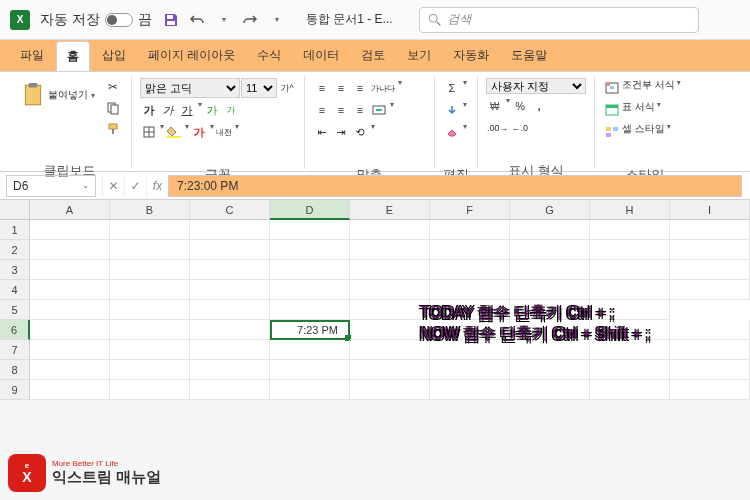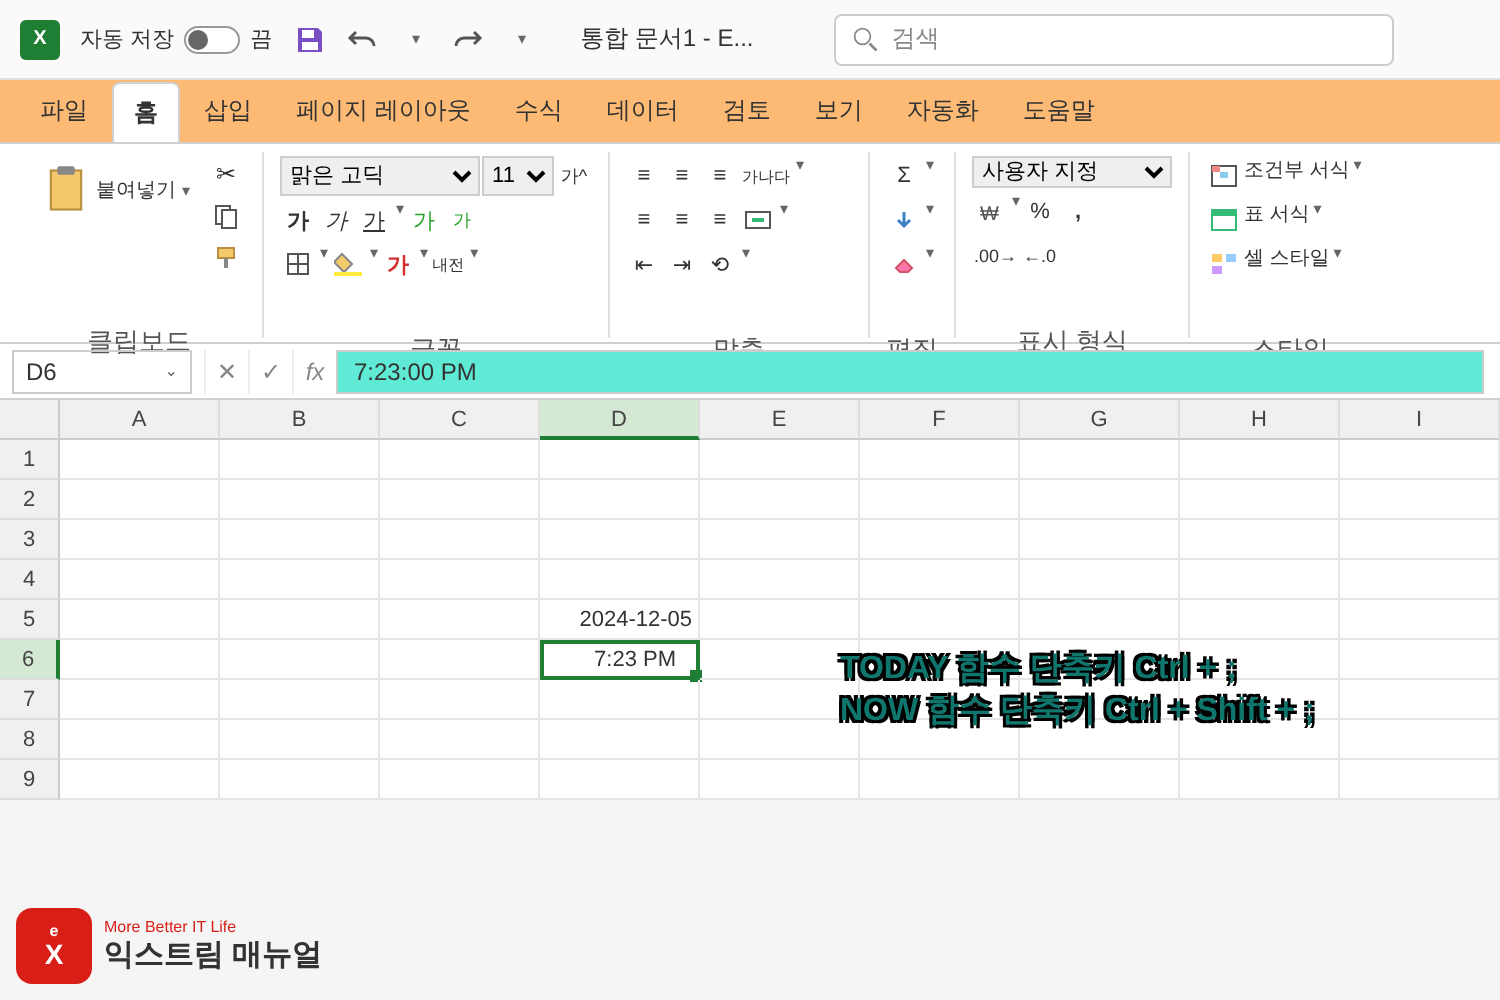--- a/index.html
+++ b/index.html
@@ -1,26 +1,26 @@
 <!DOCTYPE html>
 <html><head>
 <meta charset="utf-8">
 <style>
 * { margin: 0; padding: 0; box-sizing: border-box; font-family: "Malgun Gothic", sans-serif; }
 body { width: 750px; height: 500px; background: #f5f5f5; font-size: 12px; color: #333; overflow: hidden; position: relative; }
 
 .titlebar { height: 40px; background: #fafafa; border-bottom: 1px solid #e0e0e0; display: flex; align-items: center; padding: 0 10px; gap: 10px; }
 .excel-icon { width: 20px; height: 20px; background: #1e7e34; color: #fff; font-size: 10px; font-weight: bold; display: flex; align-items: center; justify-content: center; border-radius: 3px; }
-.autosave { display: flex; align-items: center; gap: 5px; font-size: 11px; }
+.autosave { display: flex; align-items: center; gap: 5px; font-size: 14px; }
 .toggle-off { width: 28px; height: 14px; border: 1px solid #999; border-radius: 7px; position: relative; background: #fff; }
 .toggle-off::before { content: ""; width: 10px; height: 10px; background: #666; border-radius: 50%; position: absolute; left: 1px; top: 1px; }
 .qat { display: flex; gap: 8px; align-items: center; }
 .qat-btn { width: 18px; height: 18px; display: flex; align-items: center; justify-content: center; color: #444; cursor: pointer; }
 .doc-title { margin-left: 10px; font-size: 12px; color: #333; }
-.search-box { margin-left: 30px; width: 280px; height: 26px; border: 1px solid #ccc; border-radius: 4px; background: #fff; display: flex; align-items: center; padding: 0 8px; gap: 6px; color: #888; font-size: 12px; }
+.search-box { margin-left: 16px; width: 280px; height: 26px; border: 1px solid #ccc; border-radius: 4px; background: #fff; display: flex; align-items: center; padding: 0 8px; gap: 6px; color: #888; font-size: 12px; font-style: italic; }
 
 .tabs { height: 32px; background: #fdba74; display: flex; align-items: center; padding: 0 10px; gap: 2px; border-bottom: 1px solid #d0d0d0; }
 .tab { padding: 6px 10px; font-size: 12px; cursor: pointer; border-radius: 4px 4px 0 0; }
 .tab.active { background: #fff; border: 1px solid #d0d0d0; border-bottom: none; font-weight: bold; }
 
 .ribbon { height: 100px; background: #fff; border-bottom: 1px solid #d0d0d0; display: flex; padding: 4px 8px 2px; gap: 0; }
 .group { border-right: 1px solid #e0e0e0; padding: 2px 8px; display: flex; flex-direction: column; justify-content: space-between; }
 .group-content { flex: 1; display: flex; gap: 4px; align-items: flex-start; }
 .group-label { font-size: 13px; color: #555; text-align: center; padding-top: 2px; margin-top: 22px; }
 .big-btn { display: flex; flex-direction: row; align-items: center; gap: 2px; padding: 4px; cursor: pointer; }
@@ -29,35 +29,35 @@
 .small-btn { width: 20px; height: 18px; display: flex; align-items: center; justify-content: center; font-size: 12px; cursor: pointer; }
 select.font-sel { font-size: 11px; border: 1px solid #ccc; }
 .mini-btn { min-width: 18px; height: 20px; display: flex; align-items: center; justify-content: center; font-size: 11px; cursor: pointer; border: 1px solid transparent; }
 .dd { font-size: 8px; color: #666; margin-left: 1px; }
 .col3 { display: flex; flex-direction: column; gap: 2px; }
 .row3 { display: flex; gap: 1px; }
 
 .namebox-row { height: 28px; background: #fff; border-bottom: 1px solid #d0d0d0; display: flex; align-items: center; }
 .namebox { width: 90px; height: 22px; border: 1px solid #ccc; margin: 0 6px; padding: 0 6px; display: flex; align-items: center; justify-content: space-between; font-size: 12px; }
 .fb-btn { width: 22px; height: 22px; display: flex; align-items: center; justify-content: center; color: #888; cursor: pointer; border-left: 1px solid #eee; }
-.formula-bar { flex: 1; height: 22px; border: 1px solid #ccc; margin-right: 8px; padding: 0 8px; display: flex; align-items: center; font-size: 12px; background: #5eead4; }
+.formula-bar { flex: 1; height: 22px; border: 1px solid #ccc; margin-right: 8px; padding: 0 8px; display: flex; align-items: center; font-size: 12px; background: #fdba74; }
 
 .grid-area { position: relative; background: #fff; }
 .col-headers { display: flex; height: 20px; }
 .corner { width: 30px; border-right: 1px solid #ccc; border-bottom: 1px solid #ccc; background: #f0f0f0; }
 .col-h { width: 80px; text-align: center; border-right: 1px solid #ddd; border-bottom: 1px solid #ccc; background: #f0f0f0; font-size: 11px; line-height: 20px; color: #444; }
 .col-h.sel { background: #d4e8d4; border-bottom: 2px solid #1e7e34; }
 .row-line { display: flex; height: 20px; }
 .row-h { width: 30px; text-align: center; border-right: 1px solid #ccc; border-bottom: 1px solid #ddd; background: #f0f0f0; font-size: 11px; line-height: 20px; color: #444; }
 .row-h.sel { background: #d4e8d4; border-right: 2px solid #1e7e34; }
 .cell { width: 80px; border-right: 1px solid #e5e5e5; border-bottom: 1px solid #e5e5e5; font-size: 11px; line-height: 20px; padding: 0 3px; text-align: right; position: relative; }
 .cell.active { border: 2px solid #1e7e34; padding: 0 10px; line-height: 17px; }
 .cell.active::after { content: ""; position: absolute; right: -3px; bottom: -3px; width: 6px; height: 6px; background: #1e7e34; }
 
-.overlay-text { position: absolute; font-weight: bold; color: #0f766e; font-size: 16px; text-shadow: -1.5px -1.5px 0 #000, 1.5px -1.5px 0 #000, -1.5px 1.5px 0 #000, 1.5px 1.5px 0 #000; white-space: nowrap; margin-top: 21px; }
+.overlay-text { position: absolute; font-weight: normal; color: #701a75; font-size: 16px; text-shadow: -1.5px -1.5px 0 #000, 1.5px -1.5px 0 #000, -1.5px 1.5px 0 #000, 1.5px 1.5px 0 #000; white-space: nowrap; }
 
 .watermark { position: absolute; bottom: 8px; left: 8px; display: flex; align-items: center; gap: 6px; }
 .wm-badge { width: 38px; height: 38px; background: #d91e18; border-radius: 8px; color: #fff; font-weight: bold; font-size: 14px; display: flex; flex-direction: column; align-items: center; justify-content: center; line-height: 1; }
 .wm-text { font-weight: bold; font-size: 15px; }
 .wm-sub { font-size: 8px; color: #d91e18; }
 
 svg { display: block; }
 </style>
 </head>
 <body>
@@ -377,21 +377,20 @@
         <div class="cell"></div>
         <div class="cell"></div>
         <div class="cell"></div>
         <div class="cell"></div>
       </div>
       <div class="row-line">
         <div class="row-h">5</div>
         <div class="cell"></div>
         <div class="cell"></div>
         <div class="cell"></div>
-        <div class="cell">2024-12-05</div>
         <div class="cell"></div>
         <div class="cell"></div>
         <div class="cell"></div>
         <div class="cell"></div>
         <div class="cell"></div>
       </div>
       <div class="row-line">
         <div class="row-h sel">6</div>
         <div class="cell"></div>
         <div class="cell"></div>

